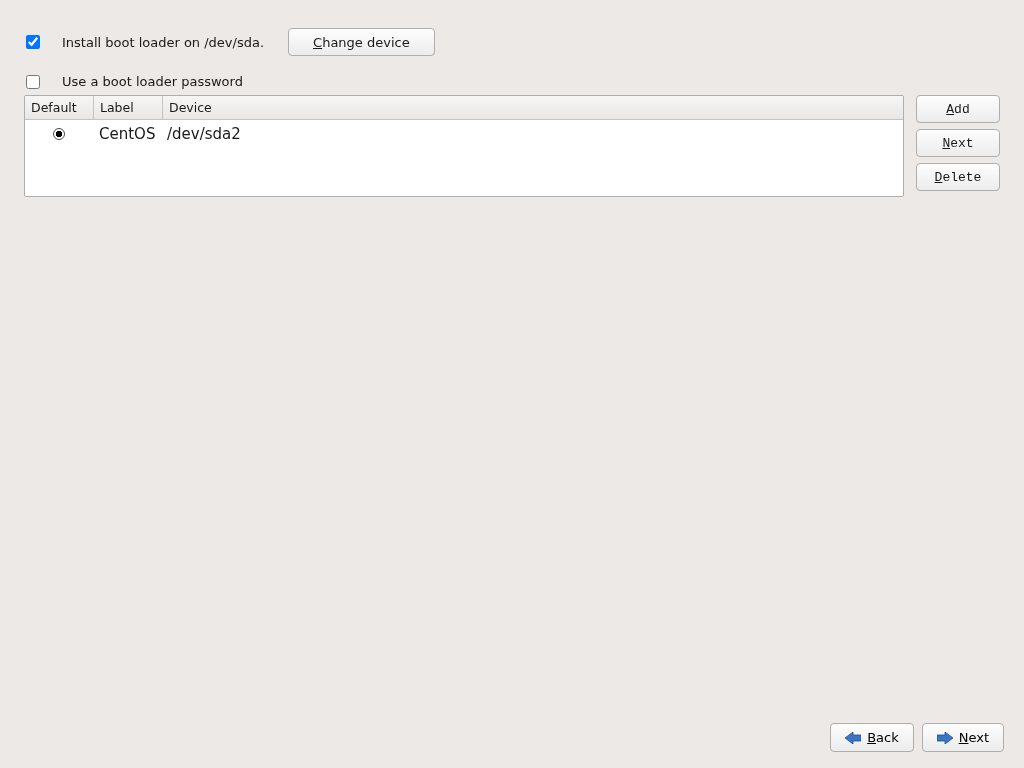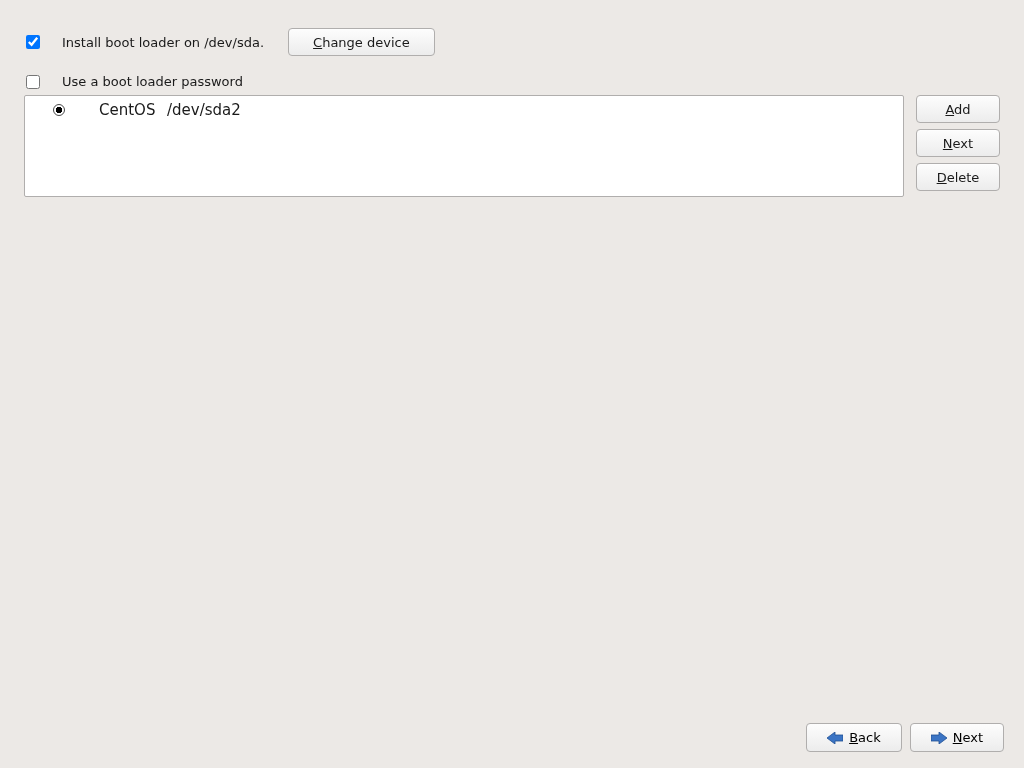--- a/index.html
+++ b/index.html
@@ -122,37 +122,37 @@
     background: radial-gradient(circle at center, #000 0 3px, #fff 3px 6px);
     box-sizing: border-box;
   }
 
   .side-buttons {
     display: flex;
     flex-direction: column;
     gap: 6px;
     width: 84px;
   }
-  .side-buttons .btn { width: 84px; padding: 4px 0; }
+  .side-buttons .btn { width: 84px; padding: 4px 0; font-family: Liberation Mono, monospace; }
 
   .nav-bar {
     position: absolute;
     right: 20px;
     bottom: 16px;
     display: flex;
     gap: 8px;
   }
   .nav-btn {
     display: inline-flex;
     align-items: center;
     gap: 6px;
     background: linear-gradient(#fdfdfd, #ececec);
     border: 1px solid #b0aead;
     border-radius: 4px;
-    padding: 6px 20px;
+    padding: 6px 14px;
     font: inherit;
     cursor: pointer;
     min-width: 76px;
     justify-content: center;
   }
   .arrow-left, .arrow-right {
     width: 16px; height: 12px; display:inline-block;
   }
   .arrow-left svg, .arrow-right svg { display:block; }
 </style>
@@ -171,20 +171,25 @@
 
   <div class="row">
     <input type="checkbox" style="">
     <span class="chk-label caps-label"><span class="mnemonic">Use a boot loader password</span></span>
   </div>
 
 
   <div class="os-area">
 
     <div class="listbox">
+      <div class="listbox-header">
+        <div class="col col-default">Default</div>
+        <div class="col col-label">Label</div>
+        <div class="col col-device">Device</div>
+      </div>
       <div class="listbox-body">
         <div class="listbox-row">
           <div class="cell cell-default">
             <span class="radio-dot"></span>
           </div>
           <div class="cell cell-label">CentOS</div>
           <div class="cell cell-device">/dev/sda2</div>
         </div>
       </div>
     </div>

